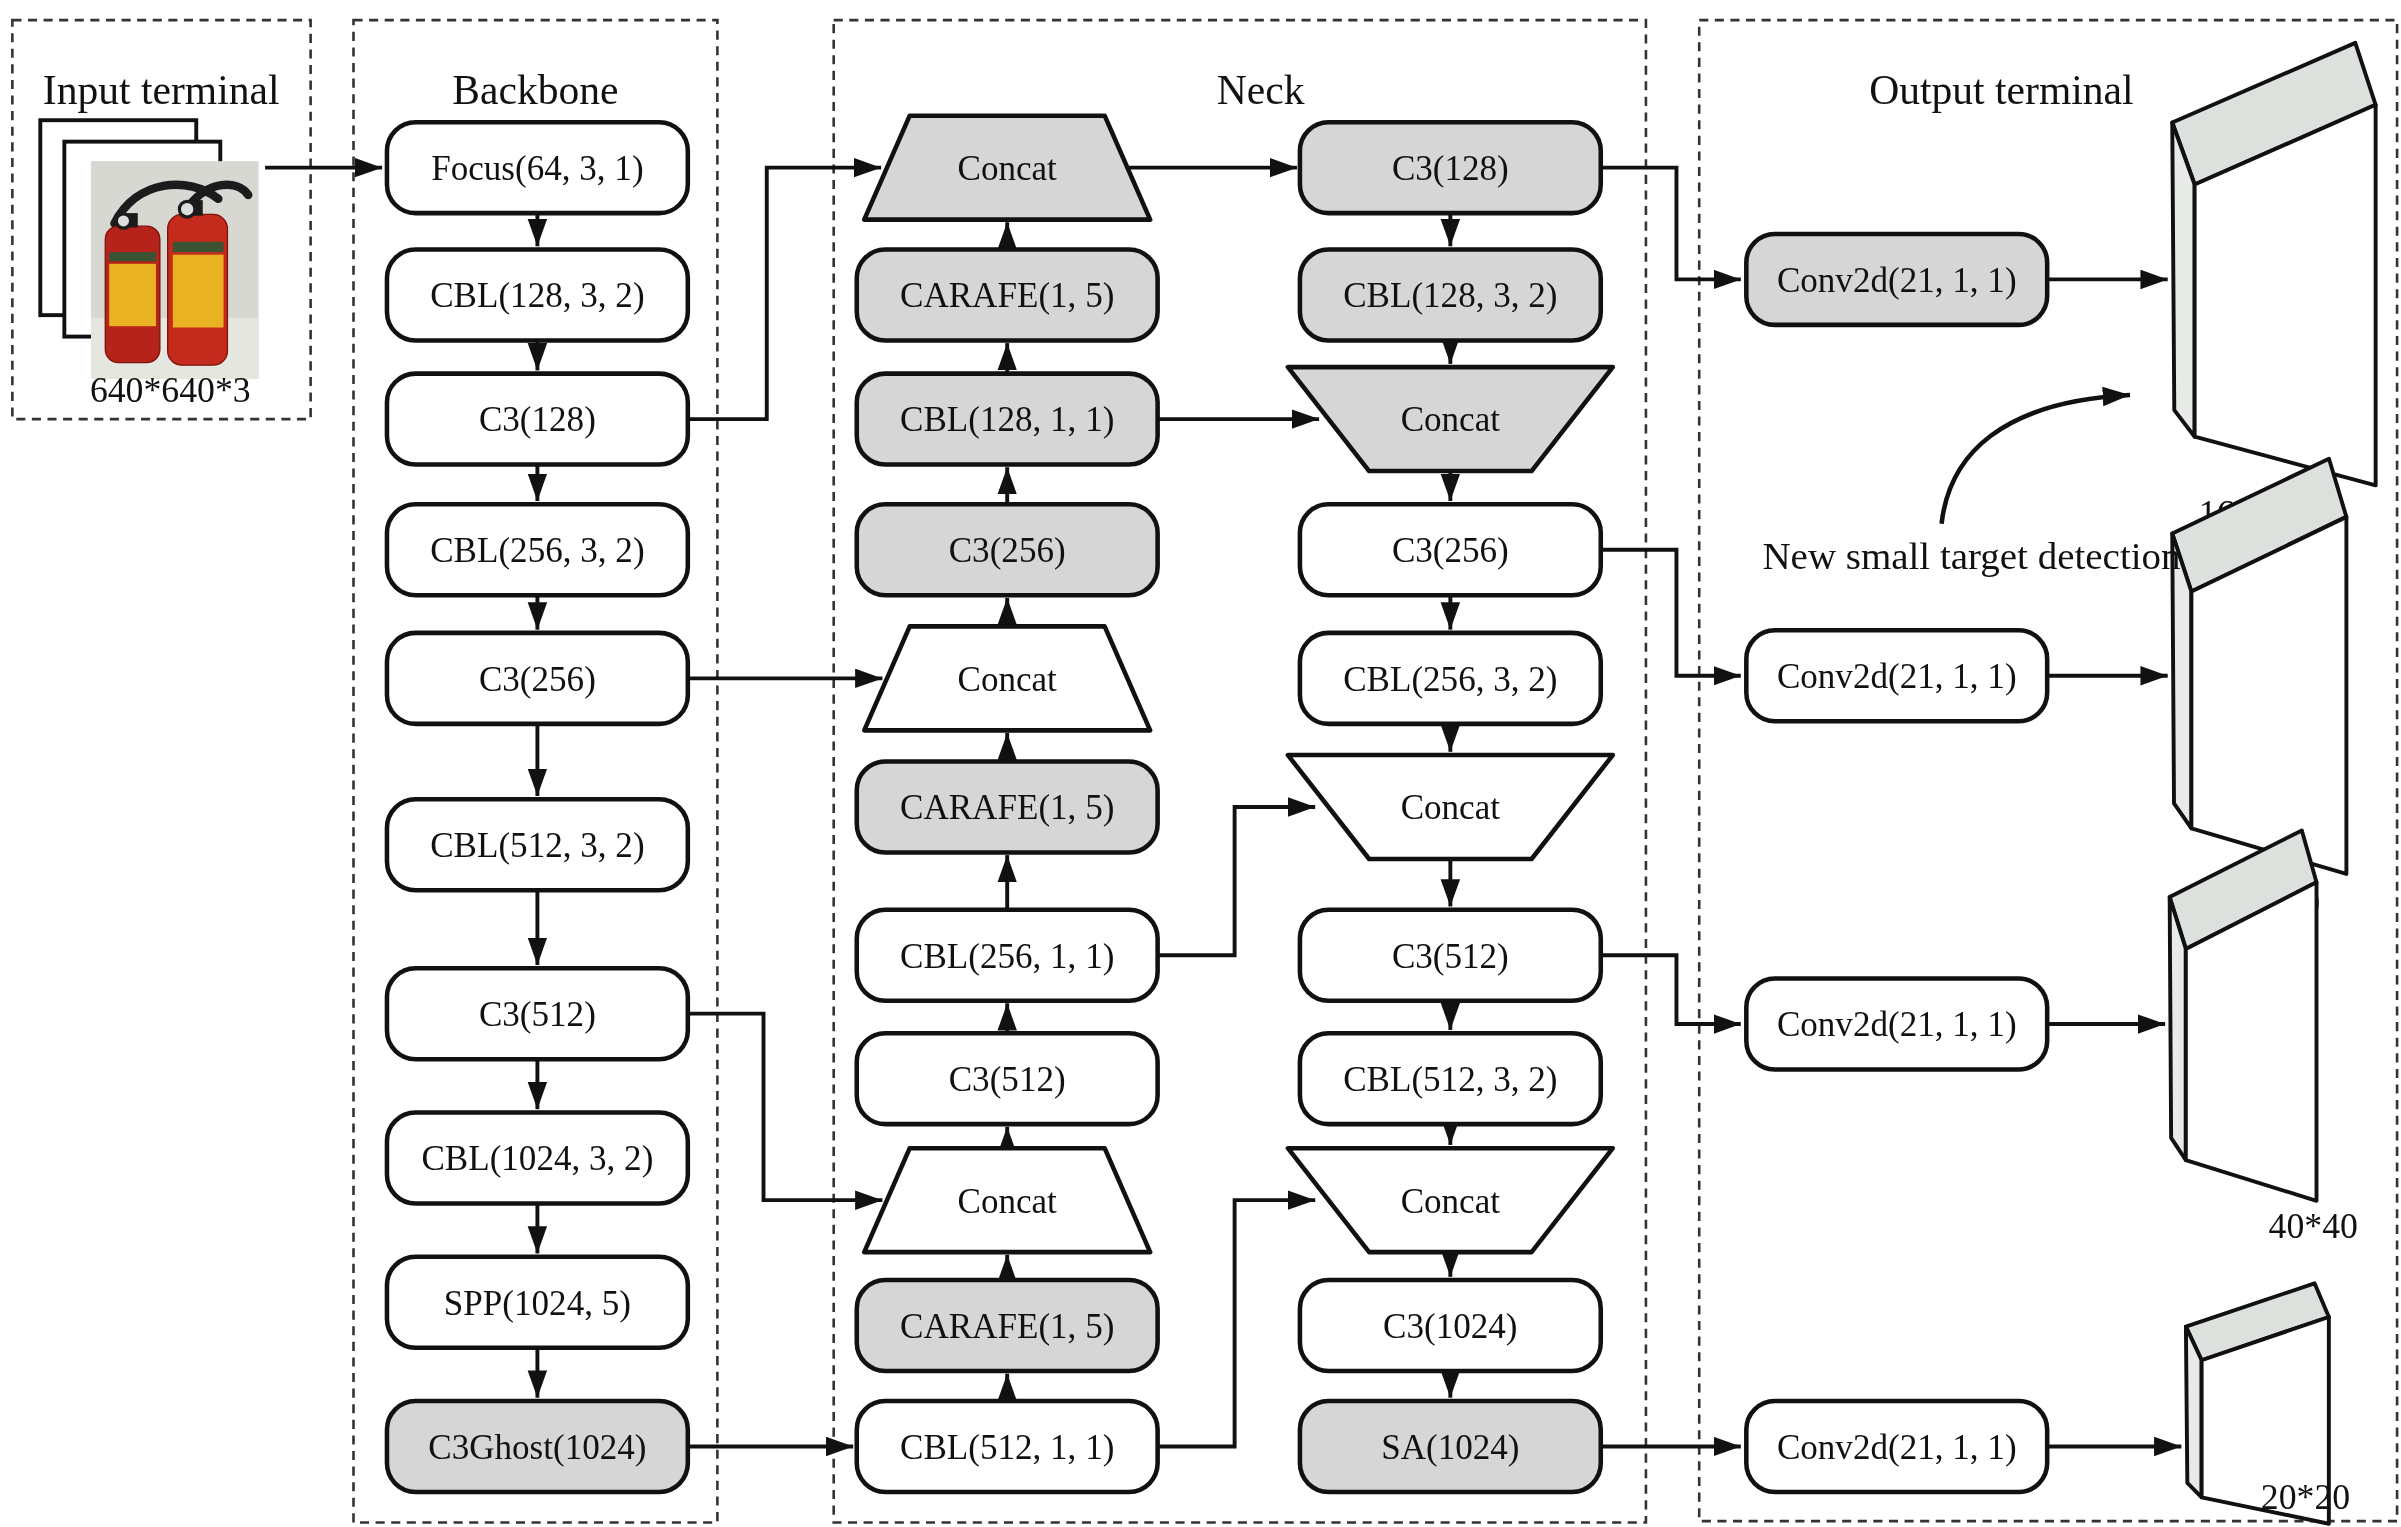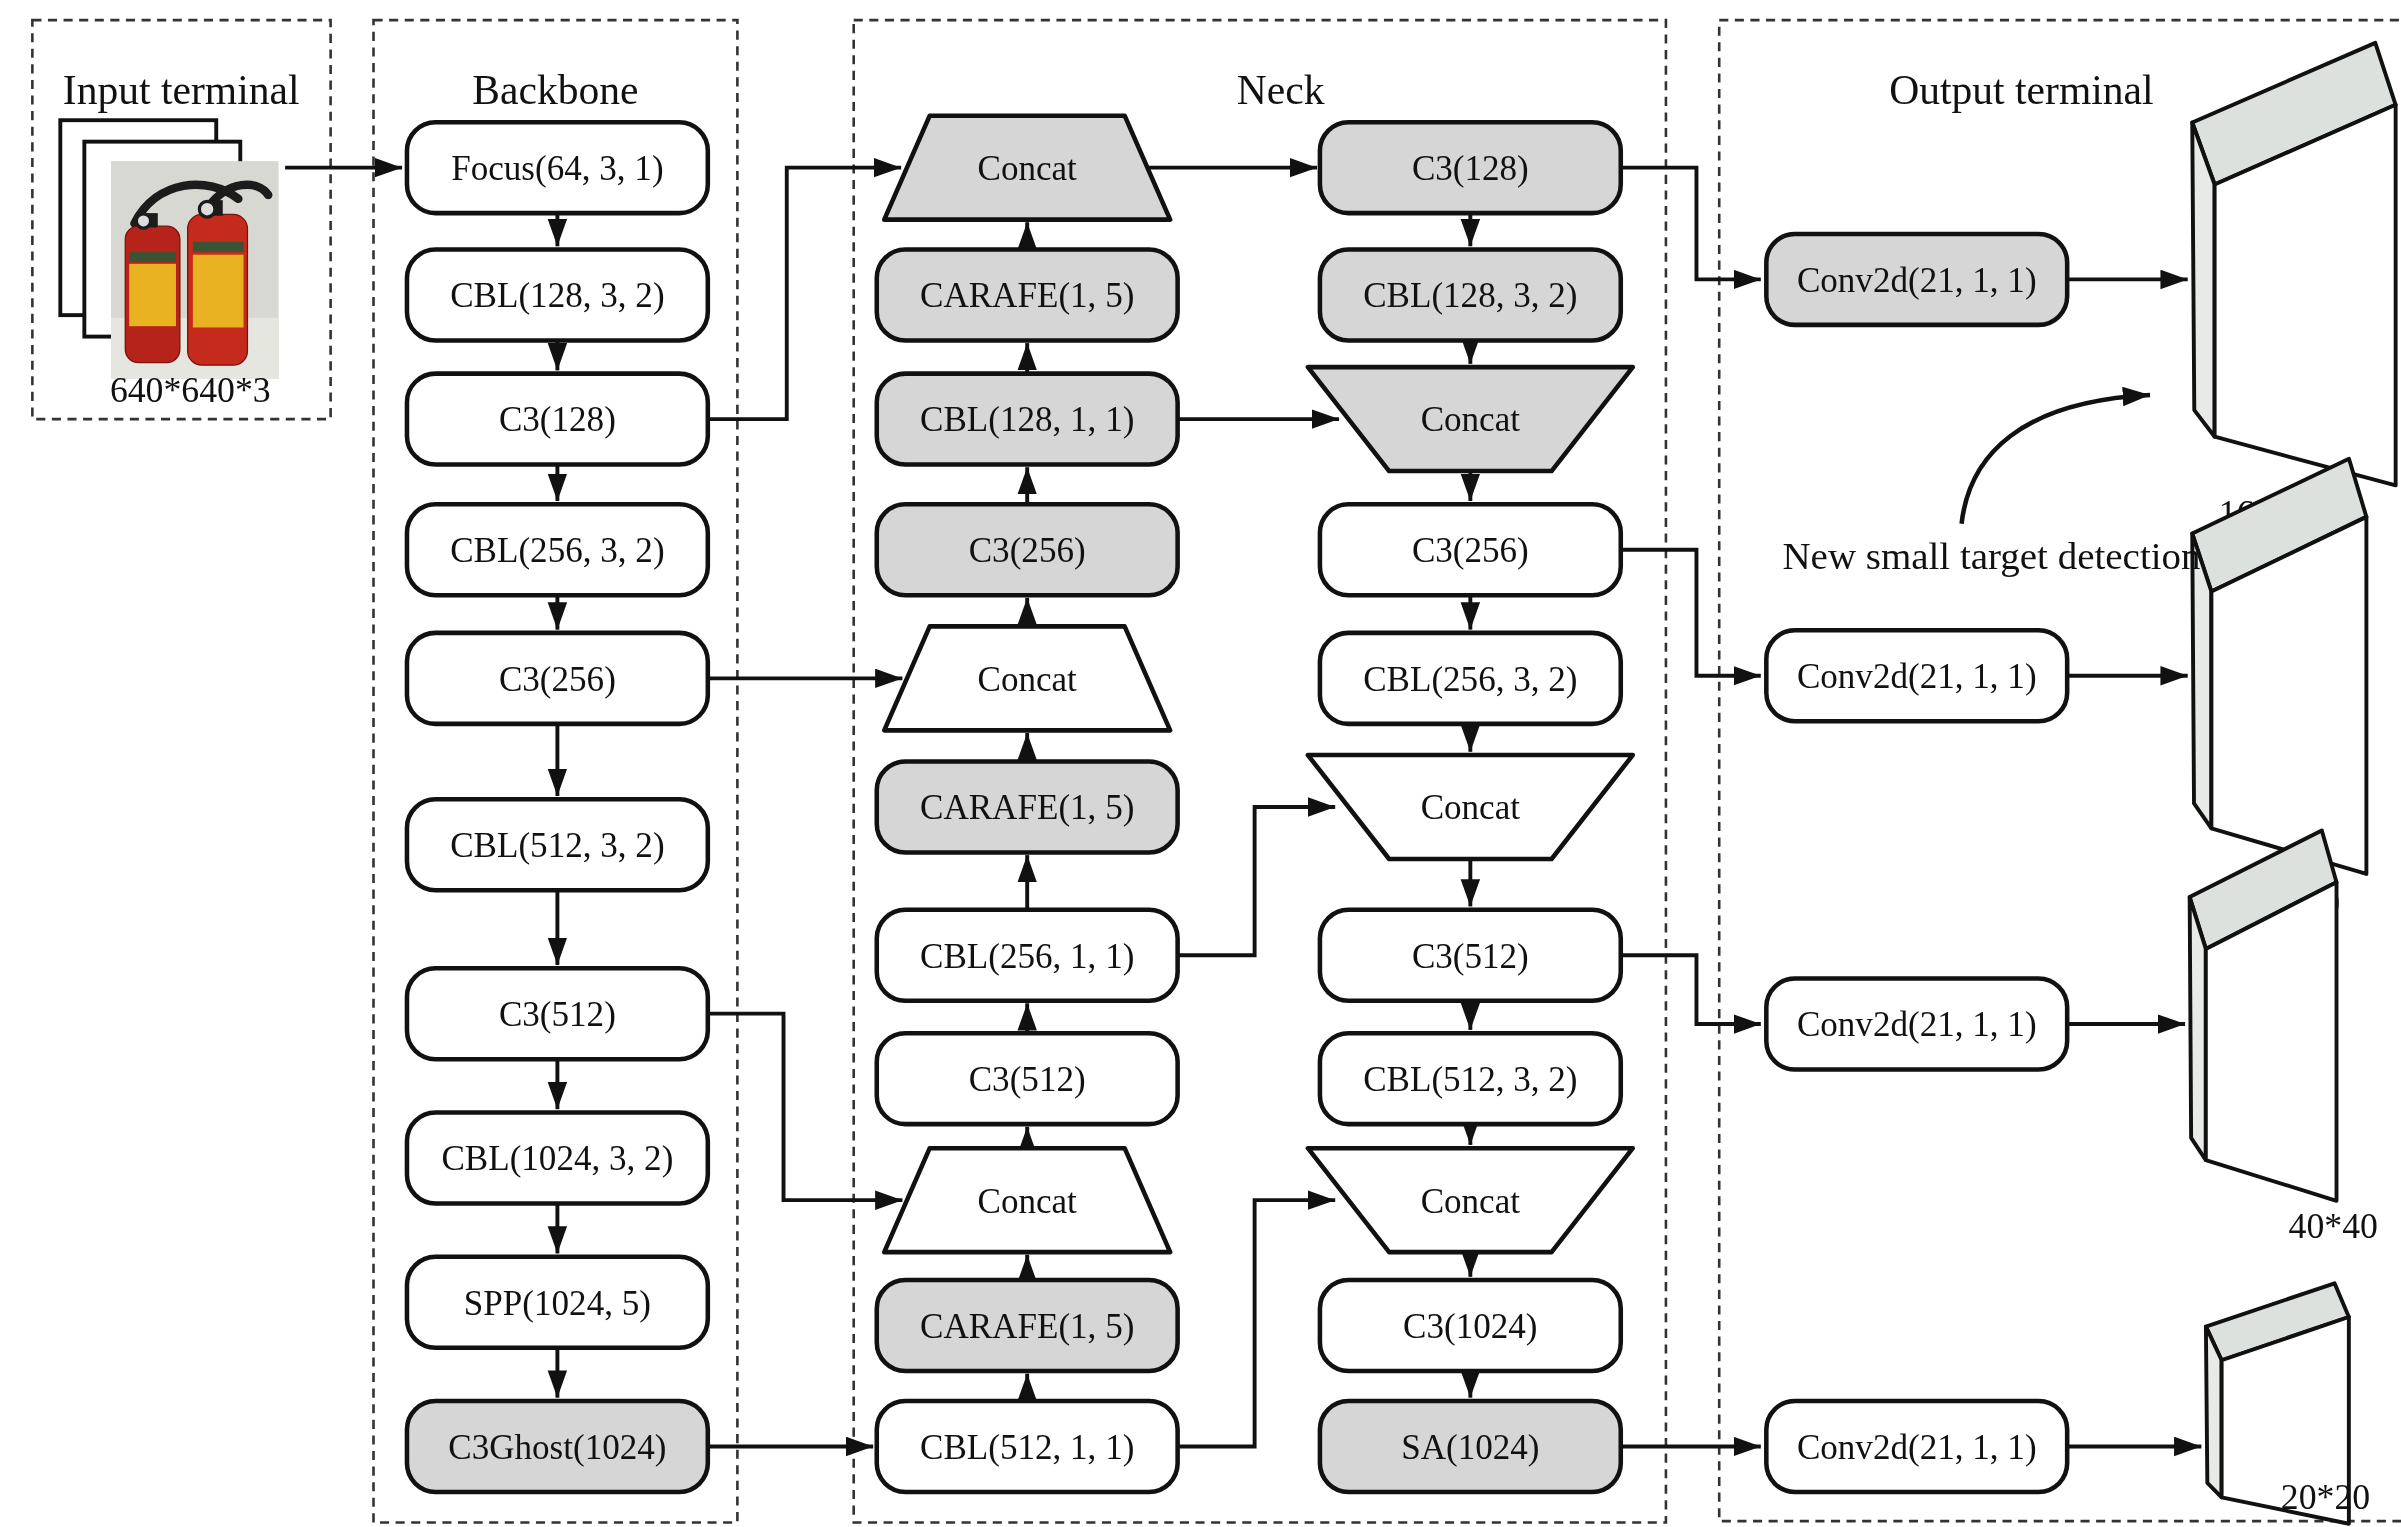--- a/index.html
+++ b/index.html
@@ -1,16 +1,16 @@
 <!DOCTYPE html>
 <html style="font-size:10.4px"><head>
 <meta charset="utf-8">
 <style>
   html,body{margin:0;padding:0;background:#ffffff;}
-  #stage{width:2070px;height:1527px;position:relative;padding-left:20px;}
+  #stage{width:2070px;height:1527px;position:relative;}
   svg{display:block;}
   text{font-family:"Liberation Serif","DejaVu Serif",serif;fill:#111;}
   .region-box{fill:none;stroke:#333;stroke-width:4;stroke-dasharray:14 10;}
   .region-title{font-size:64px;text-anchor:middle;}
   .node{stroke:#111;stroke-width:7;}
   .fill-gray{fill:#d6d6d6;}
   .fill-white{fill:#ffffff;}
   .node-label{font-size:54px;text-anchor:middle;}
   .edge{fill:none;stroke:#111;stroke-width:6;}
   .slab-top{fill:#dde1dd;stroke:#111;stroke-width:6;stroke-linejoin:round;}

